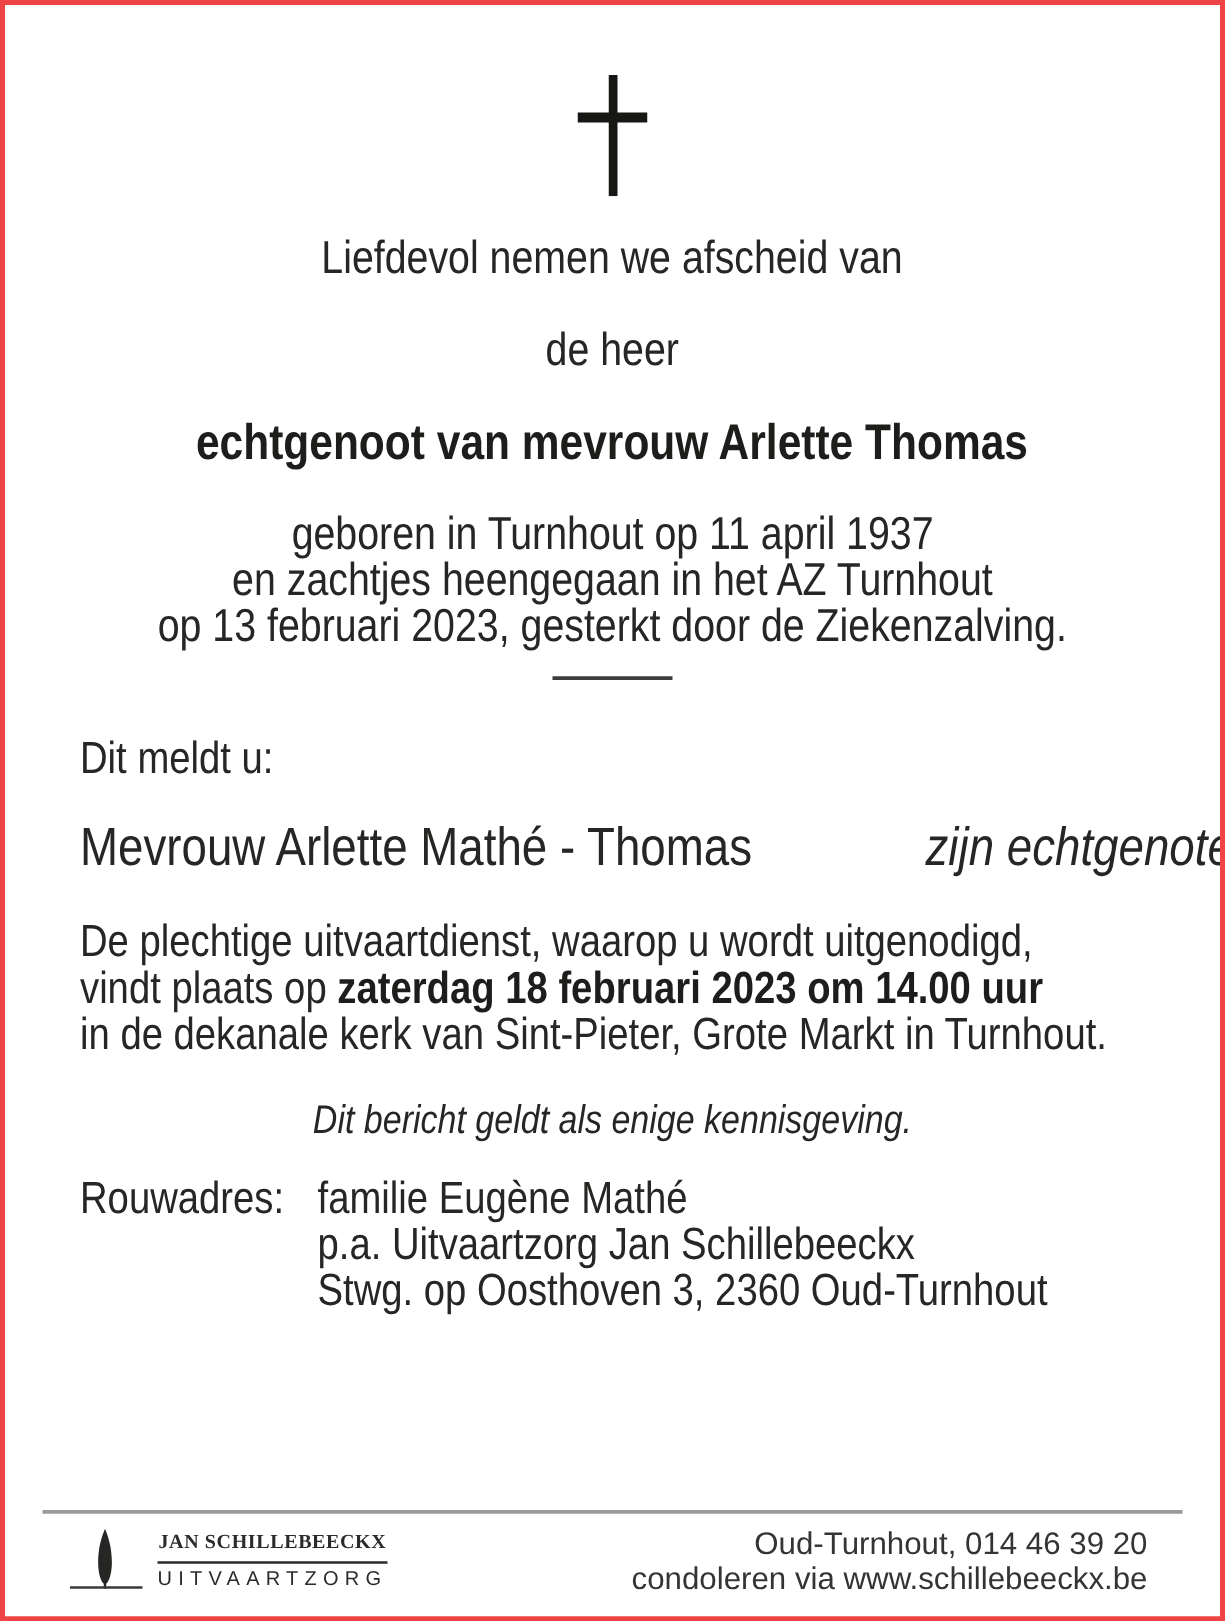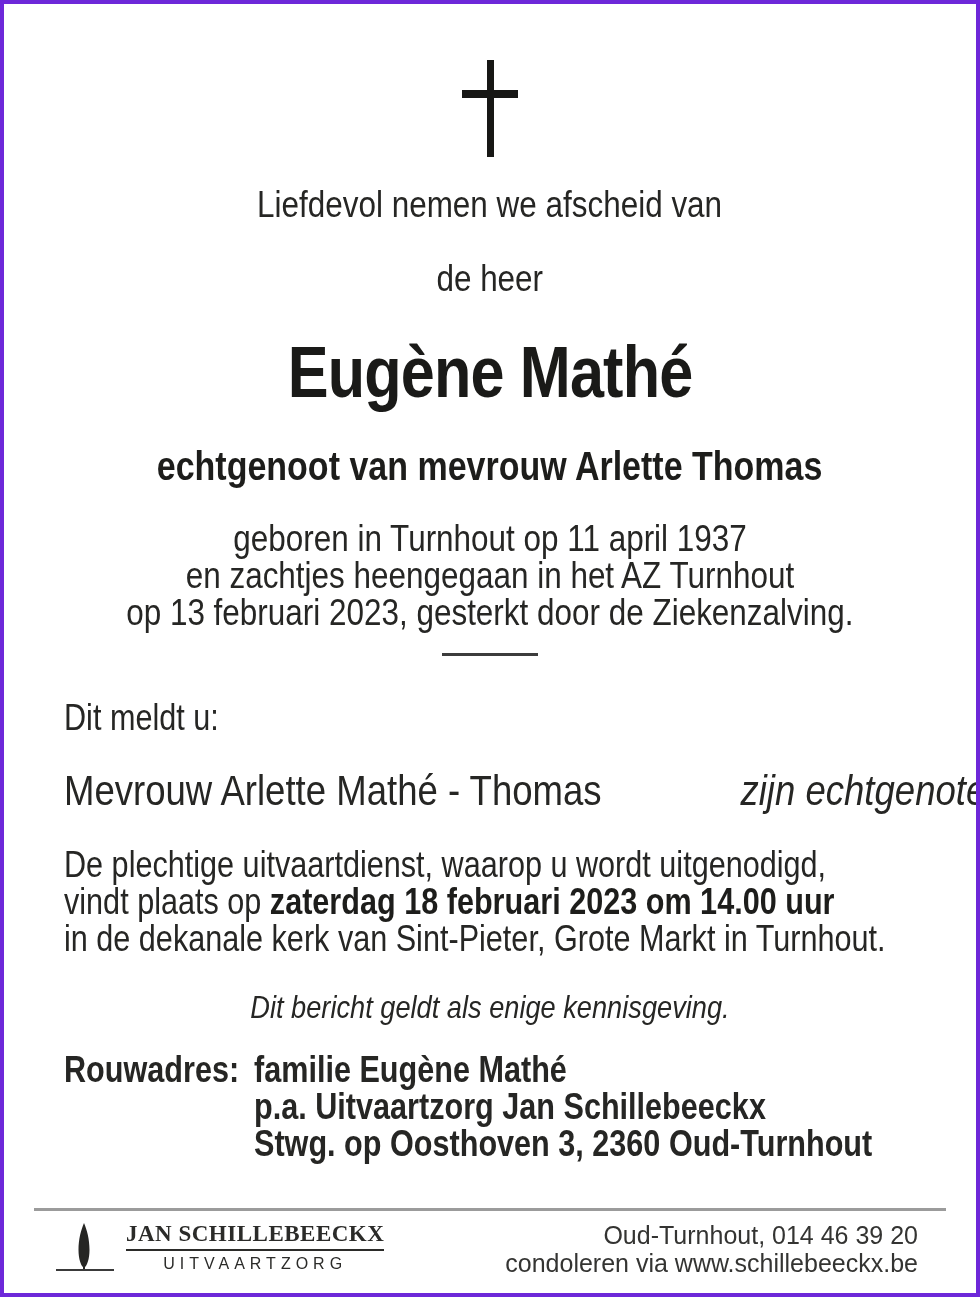--- a/index.html
+++ b/index.html
@@ -1,21 +1,21 @@
 <!DOCTYPE html>
 <html><head>
 <meta charset="utf-8">
 <style>
   html, body { margin: 0; padding: 0; background: #ffffff; }
   .page {
     position: relative;
     width: 980px;
     height: 1297px;
     box-sizing: border-box;
-    border: 4px solid #6d28d9;
+    border: 4px solid #ef4444;
     background: #ffffff;
     font-family: "Liberation Sans", sans-serif;
     color: #262624;
     overflow: hidden;
   }
   
   .cond   { display: inline-block; transform: scaleX(0.85); transform-origin: center center; white-space: nowrap; }
   .cond-l { display: inline-block; transform: scaleX(0.85); transform-origin: left center;  white-space: nowrap; }
   .cond-r { display: inline-block; transform: scaleX(0.85); transform-origin: right center; white-space: nowrap; }
 
@@ -64,21 +64,20 @@
   .service .b { font-weight: bold; color: #1d1d1b; }
 
   .notice { margin-top: 28px; font-size: 32px; line-height: 44px; font-style: italic; }
 
   .mourning {
     margin-top: 22px;
     padding-left: 60px;
     display: flex;
     font-size: 36px;
     line-height: 37px;
-    font-weight: bold;
   }
   .mourning-label { width: 190px; flex: 0 0 190px; }
   .mourning-lines div { line-height: 37px; }
 
   .footer {
     position: absolute;
     left: 0; right: 0;
     top: 1204px;
   }
   .footer-rule {
@@ -94,21 +93,21 @@
     align-items: flex-start;
   }
   .logo { display: flex; align-items: flex-start; }
   .logo-tree { position: relative; width: 66px; height: 52px; }
   .logo-tree svg { position: absolute; left: 14px; top: 2px; }
   .tree-base { position: absolute; left: 0; top: 48px; width: 58px; height: 2px; background: #3a3a3a; }
   .logo-text { margin-left: 4px; text-align: center; }
   .logo-name {
     font-family: "Liberation Serif", serif;
     font-weight: bold;
-    font-size: 23px;
+    font-size: 16px;
     line-height: 25px;
     letter-spacing: 0.5px;
     color: #2b2b29;
     border-bottom: 2px solid #2b2b29;
     padding-bottom: 3px;
   }
   .logo-tagline {
     margin-top: 4px;
     font-size: 16px;
     letter-spacing: 5px;
@@ -129,23 +128,20 @@
   </div>
 
   <div class="intro center">
     <span class="cond">Liefdevol nemen we afscheid van</span>
   </div>
 
   <div class="salutation center">
     <span class="cond">de heer</span>
   </div>
 
-  <div class="name center">
-    <span class="cond">Eugène Mathé</span>
-  </div>
 
   <div class="relation center">
     <span class="cond">echtgenoot van mevrouw Arlette Thomas</span>
   </div>
 
   <div class="life center">
     <div><span class="cond">geboren in Turnhout op 11 april 1937</span></div>
     <div><span class="cond">en zachtjes heengegaan in het AZ Turnhout</span></div>
     <div><span class="cond">op 13 februari 2023, gesterkt door de Ziekenzalving.</span></div>
   </div>

